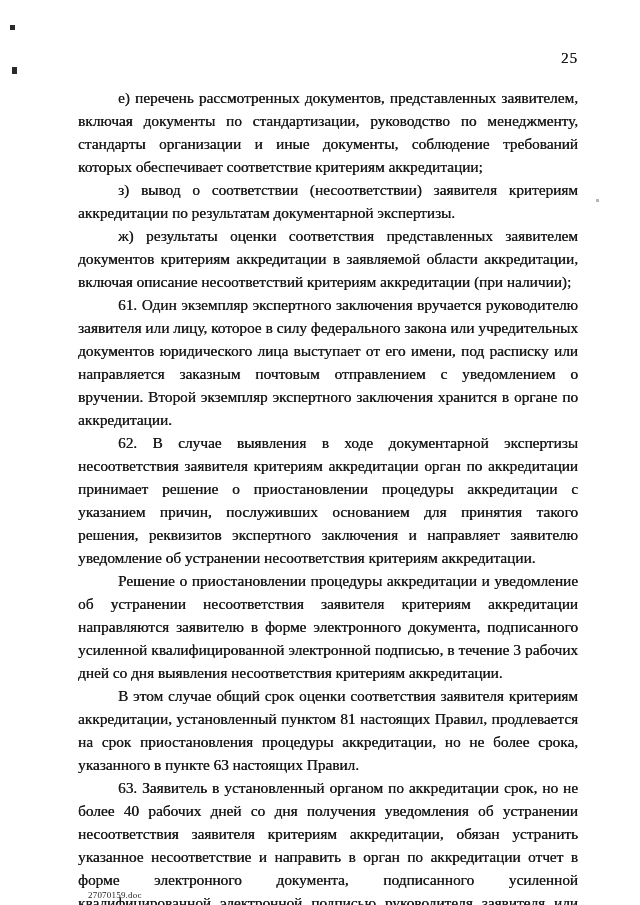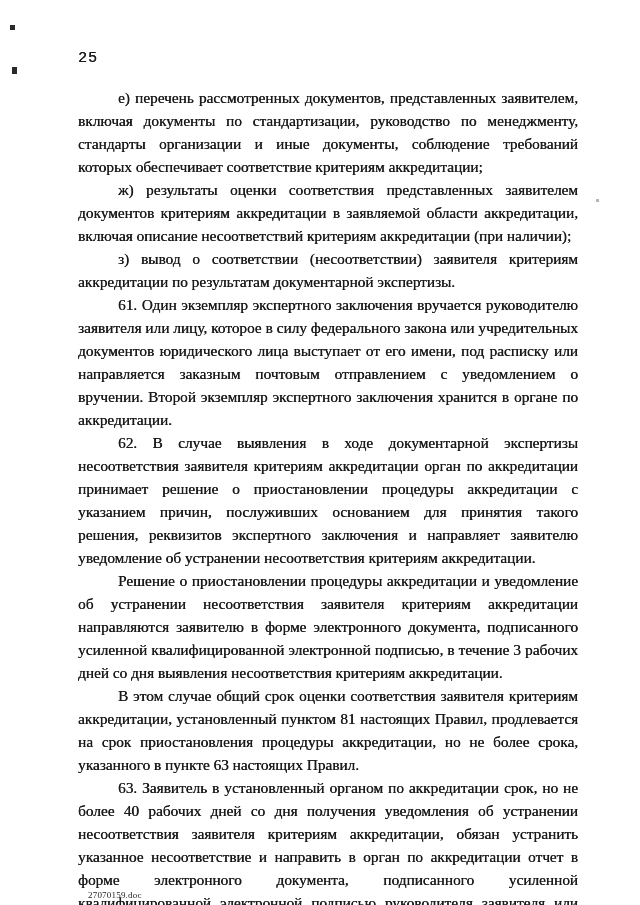--- a/index.html
+++ b/index.html
@@ -16,25 +16,24 @@
     height: 905px;
     background: #ffffff;
     font-family: "Liberation Serif", "DejaVu Serif", serif;
     color: #1b1b1b;
   }
   .page-number {
     position: absolute;
     top: 50px;
     left: 78px;
     width: 500px;
-    text-align: left;
+    text-align: right;
     font-size: 15px;
     letter-spacing: 1px;
     text-shadow: 0.3px 0 0 currentColor;
-    font-family: Liberation Mono, monospace;
   }
   .content {
     position: absolute;
     top: 86px;
     left: 78px;
     width: 500px;
   }
   .content p {
     margin: 0;
     padding: 0;
@@ -70,22 +69,22 @@
 <div class="page">
 
   <span class="artifact a1"></span>
   <span class="artifact a2"></span>
   <span class="artifact a3"></span>
 
   <div class="page-number">25</div>
 
   <div class="content">
     <p>е) перечень рассмотренных документов, представленных заявителем, включая документы по стандартизации, руководство по менеджменту, стандарты организации и иные документы, соблюдение требований которых обеспечивает соответствие критериям аккредитации;</p>
+    <p>з) вывод о соответствии (несоответствии) заявителя критериям аккредитации по результатам документарной экспертизы.</p>
     <p>ж) результаты оценки соответствия представленных заявителем документов критериям аккредитации в заявляемой области аккредитации, включая описание несоответствий критериям аккредитации (при наличии);</p>
-    <p>з) вывод о соответствии (несоответствии) заявителя критериям аккредитации по результатам документарной экспертизы.</p>
     <p>61. Один экземпляр экспертного заключения вручается руководителю заявителя или лицу, которое в силу федерального закона или учредительных документов юридического лица выступает от его имени, под расписку или направляется заказным почтовым отправлением с уведомлением о вручении. Второй экземпляр экспертного заключения хранится в органе по аккредитации.</p>
     <p>62. В случае выявления в ходе документарной экспертизы несоответствия заявителя критериям аккредитации орган по аккредитации принимает решение о приостановлении процедуры аккредитации с указанием причин, послуживших основанием для принятия такого решения, реквизитов экспертного заключения и направляет заявителю уведомление об устранении несоответствия критериям аккредитации.</p>
     <p>Решение о приостановлении процедуры аккредитации и уведомление об устранении несоответствия заявителя критериям аккредитации направляются заявителю в форме электронного документа, подписанного усиленной квалифицированной электронной подписью, в течение 3 рабочих дней со дня выявления несоответствия критериям аккредитации.</p>
     <p>В этом случае общий срок оценки соответствия заявителя критериям аккредитации, установленный пунктом 81 настоящих Правил, продлевается на срок приостановления процедуры аккредитации, но не более срока, указанного в пункте 63 настоящих Правил.</p>
     <p class="justify-last">63. Заявитель в установленный органом по аккредитации срок, но не более 40 рабочих дней со дня получения уведомления об устранении несоответствия заявителя критериям аккредитации, обязан устранить указанное несоответствие и направить в орган по аккредитации отчет в форме электронного документа, подписанного усиленной квалифицированной электронной подписью руководителя заявителя или лица, которое в силу федерального закона или учредительных документов</p>
   </div>
 
   <div class="doc-footer">27070159.doc</div>
 
 </div>

